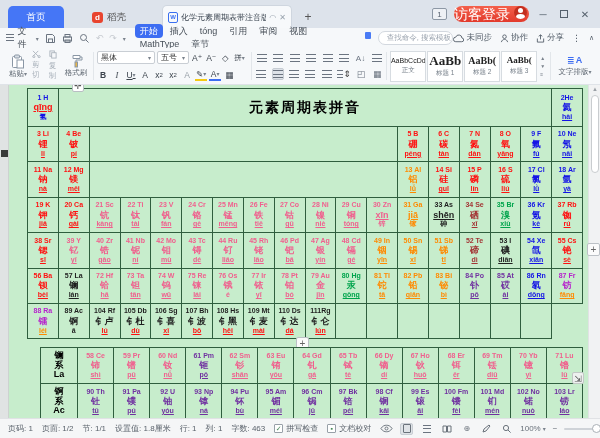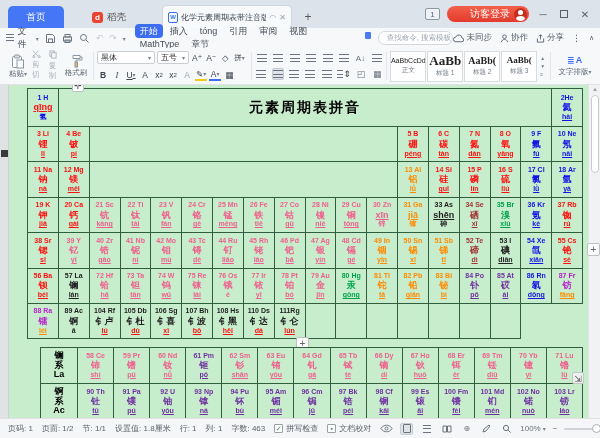--- a/index.html
+++ b/index.html
@@ -12,21 +12,21 @@
   .tab-home{margin-left:8px;width:56px;height:22px;background:#4576f6;color:#fff;border-radius:5px 5px 0 0;display:flex;align-items:center;justify-content:center;font-size:9.5px;}
   .tab-docer{width:62px;height:22px;display:flex;align-items:center;justify-content:center;gap:4px;color:#555;font-size:9.5px;margin-left:14px;}
   .docer-logo{width:11px;height:11px;border-radius:3px;background:#e8442e;color:#fff;font-size:8px;display:flex;align-items:center;justify-content:center;font-weight:bold;}
   .tab-doc{margin-left:22px;width:130px;height:23px;background:#f7f9fb;border-radius:5px 5px 0 0;display:flex;align-items:center;padding:0 5px;gap:3px;border:1px solid #cfd6df;border-bottom:none;}
   .docicon{width:10px;height:11px;border:1px solid #3a6ff0;border-radius:2px;color:#3a6ff0;font-size:6px;display:flex;align-items:center;justify-content:center;font-weight:bold;flex:none;}
   .tab-doc .ttext{font-size:8px;color:#38424e;white-space:nowrap;overflow:hidden;max-width:86px;}
   .tab-doc .mini{color:#98a2ad;font-size:8px;flex:none;}
   .tab-add{width:16px;height:16px;margin:0 0 3px 8px;color:#555;font-size:12px;display:flex;align-items:center;justify-content:center;}
   .tb-right{margin-left:auto;display:flex;align-items:center;height:28px;gap:7px;padding-right:8px;}
   .badge1{width:15px;height:12px;border:1px solid #8d98a5;border-radius:2px;font-size:8px;color:#5a6572;display:flex;align-items:center;justify-content:center;background:#eef1f5;}
-  .login{height:16px;background:linear-gradient(#f4604b,#e23a2c);border-radius:8px;color:#fff;font-size:10px;display:flex;align-items:center;padding:0 2px 0 23px;gap:4px;}
+  .login{height:16px;background:linear-gradient(#f4604b,#e23a2c);border-radius:8px;color:#fff;font-size:14px;display:flex;align-items:flex-start;padding:0 2px 0 0;gap:4px;}
   .avatar{width:13px;height:13px;border-radius:50%;background:#c22f1f;position:relative;overflow:hidden;}
   .avatar::before{content:"";position:absolute;left:4px;top:2px;width:5px;height:5px;border-radius:50%;background:#fff;}
   .avatar::after{content:"";position:absolute;left:2px;top:8px;width:9px;height:6px;border-radius:50% 50% 0 0;background:#fff;}
   .winbtn{width:14px;height:14px;display:flex;align-items:center;justify-content:center;color:#55606c;font-size:10px;}
   .maxbox{width:8px;height:8px;border:1px solid #55606c;}
 
   
   .menubar{position:absolute;top:28px;left:0;right:0;height:20px;background:#f6f8fa;display:flex;align-items:center;font-size:9px;color:#474f58;padding:0 6px;}
   .filebtn{display:flex;align-items:center;gap:3px;margin-right:6px;}
   .hamb{width:10px;height:8px;background:linear-gradient(#6b7480,#6b7480) 0 0/10px 1.4px no-repeat,linear-gradient(#6b7480,#6b7480) 0 3px/10px 1.4px no-repeat,linear-gradient(#6b7480,#6b7480) 0 6px/10px 1.4px no-repeat;}
@@ -734,20 +734,25 @@
         <div class="n" style="color: rgb(31, 31, 31);">107 Bh</div>
         <div class="m" style="color: rgb(31, 31, 31);">钅波</div>
         <div class="b py" style="color: rgb(255, 17, 17);">bō</div>
       </div>
       <div class="cell el">
         <div class="n" style="color: rgb(31, 31, 31);">108 Hs</div>
         <div class="m" style="color: rgb(31, 31, 31);">钅黑</div>
         <div class="b py" style="color: rgb(255, 17, 17);">hēi</div>
       </div>
       <div class="cell el">
+        <div class="n" style="color: rgb(31, 31, 31);">109 Mt</div>
+        <div class="m" style="color: rgb(31, 31, 31);">钅麦</div>
+        <div class="b py" style="color: rgb(255, 17, 17);">mài</div>
+      </div>
+      <div class="cell el">
         <div class="n" style="color: rgb(31, 31, 31);">110 Ds</div>
         <div class="m" style="color: rgb(31, 31, 31);">钅达</div>
         <div class="b py" style="color: rgb(255, 17, 17);">dá</div>
       </div>
       <div class="cell el">
         <div class="n" style="color: rgb(31, 31, 31);">111Rg</div>
         <div class="m" style="color: rgb(31, 31, 31);">钅仑</div>
         <div class="b py" style="color: rgb(255, 17, 17);">lún</div>
       </div>
       <div class="cell"></div>

